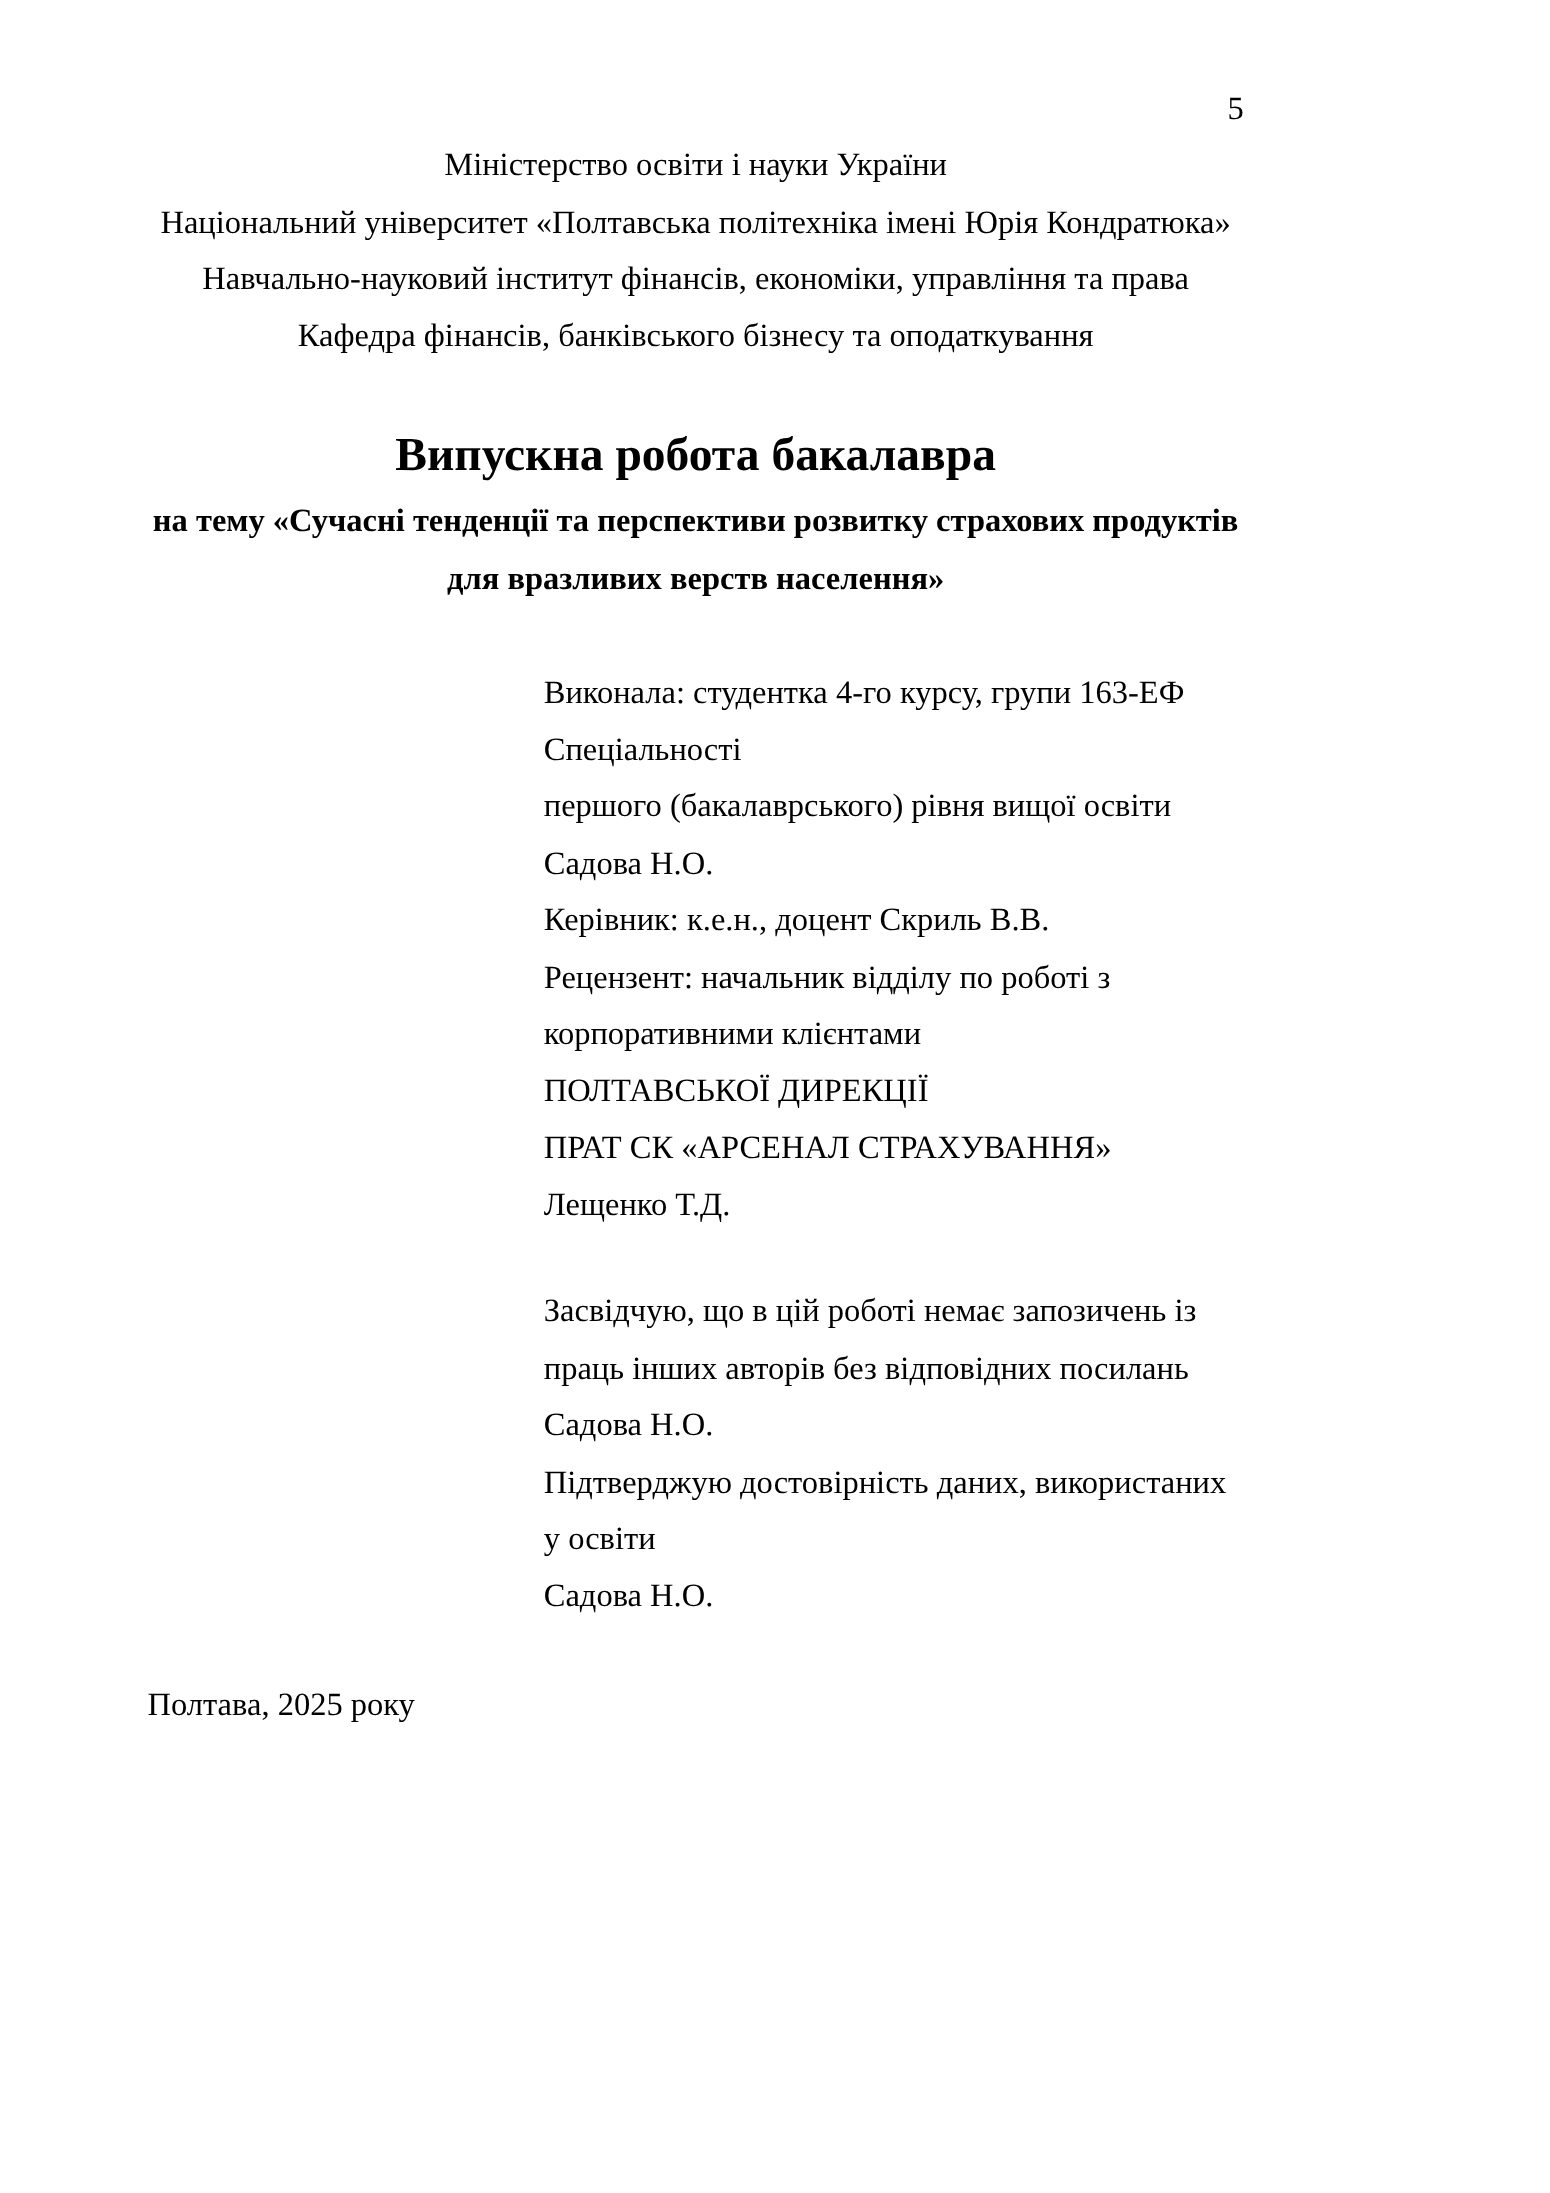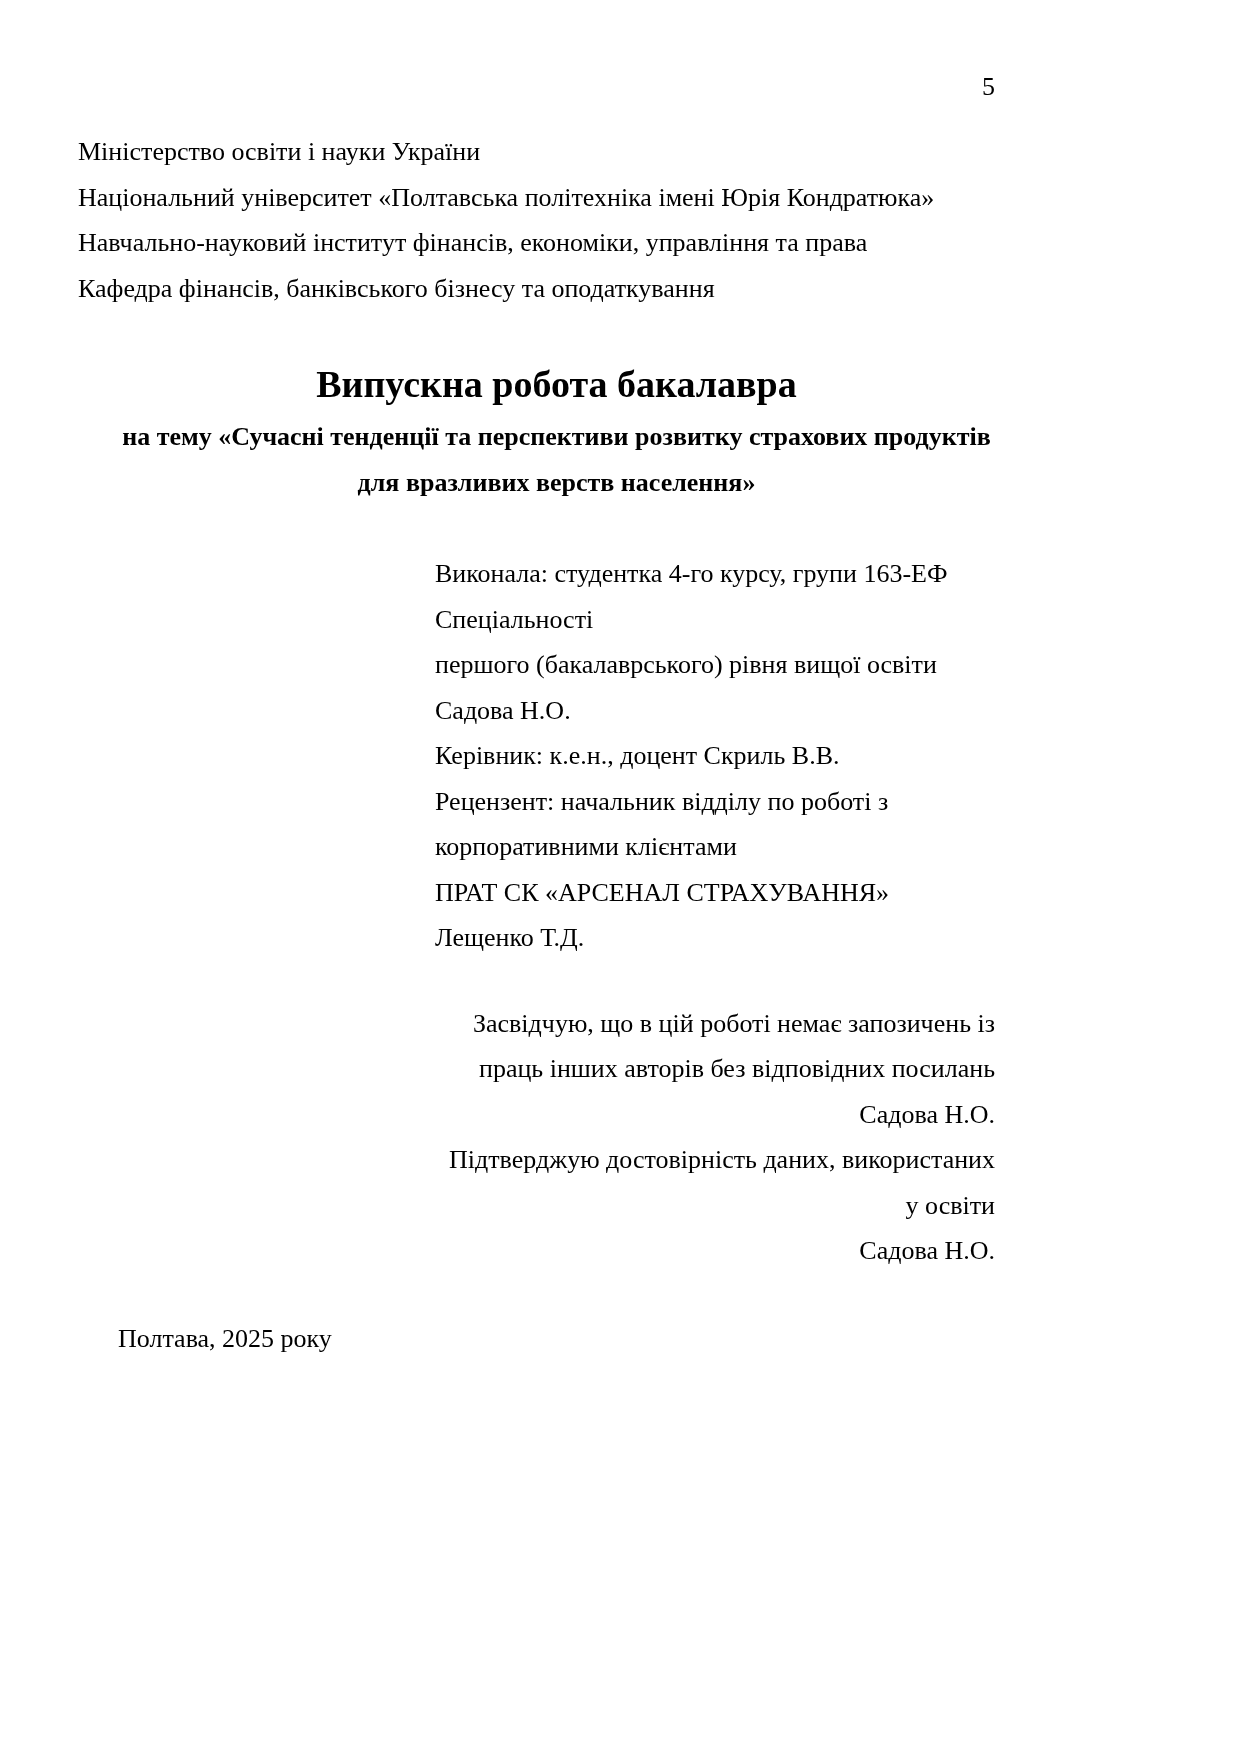--- a/index.html
+++ b/index.html
@@ -26,21 +26,22 @@
     line-height: 45.5px;
     font-size: 26px;
     white-space: nowrap;
   }
   .page-number {
     text-align: right;
     font-size: 26px;
     line-height: 45px;
   }
   .header-block {
-    margin: 20px -40px 0 -40px;
+    margin: 0 -40px 0 -40px;
+    text-align: center;
   }
   .title-block {
     margin: 48px -40px 0 -40px;
     text-align: center;
   }
   .main-title {
     margin: 0;
     font-size: 38px;
     font-weight: bold;
     line-height: 50px;
@@ -51,21 +52,21 @@
   }
   .topic-wrap {
     margin-top: 5px;
   }
   .author-block {
     margin: 46px 0 0 317px;
     text-align: left;
   }
   .declaration-block {
     margin: 40px 0 0 317px;
-    text-align: right;
+    text-align: left;
   }
   .footer-block {
     margin: 42px 0 0 0;
     text-align: left;
   }
 </style>
 </head>
 <body>
 
 <div class="page">
@@ -88,20 +89,21 @@
   </div>
 
   <div class="author-block">
     <p class="line">Виконала: студентка 4-го курсу, групи 163-ЕФ</p>
     <p class="line">Спеціальності</p>
     <p class="line">першого (бакалаврського) рівня вищої освіти</p>
     <p class="line">Садова Н.О.</p>
     <p class="line">Керівник: к.е.н., доцент Скриль В.В.</p>
     <p class="line">Рецензент: начальник відділу по роботі з</p>
     <p class="line">корпоративними клієнтами</p>
+    <p class="line">ПОЛТАВСЬКОЇ ДИРЕКЦІЇ</p>
     <p class="line">ПРАТ СК «АРСЕНАЛ СТРАХУВАННЯ»</p>
     <p class="line">Лещенко Т.Д.</p>
   </div>
 
   <div class="declaration-block">
     <p class="line">Засвідчую, що в цій роботі немає запозичень із</p>
     <p class="line">праць інших авторів без відповідних посилань</p>
     <p class="line">Садова Н.О.</p>
     <p class="line">Підтверджую достовірність даних, використаних</p>
     <p class="line">у освіти</p>

